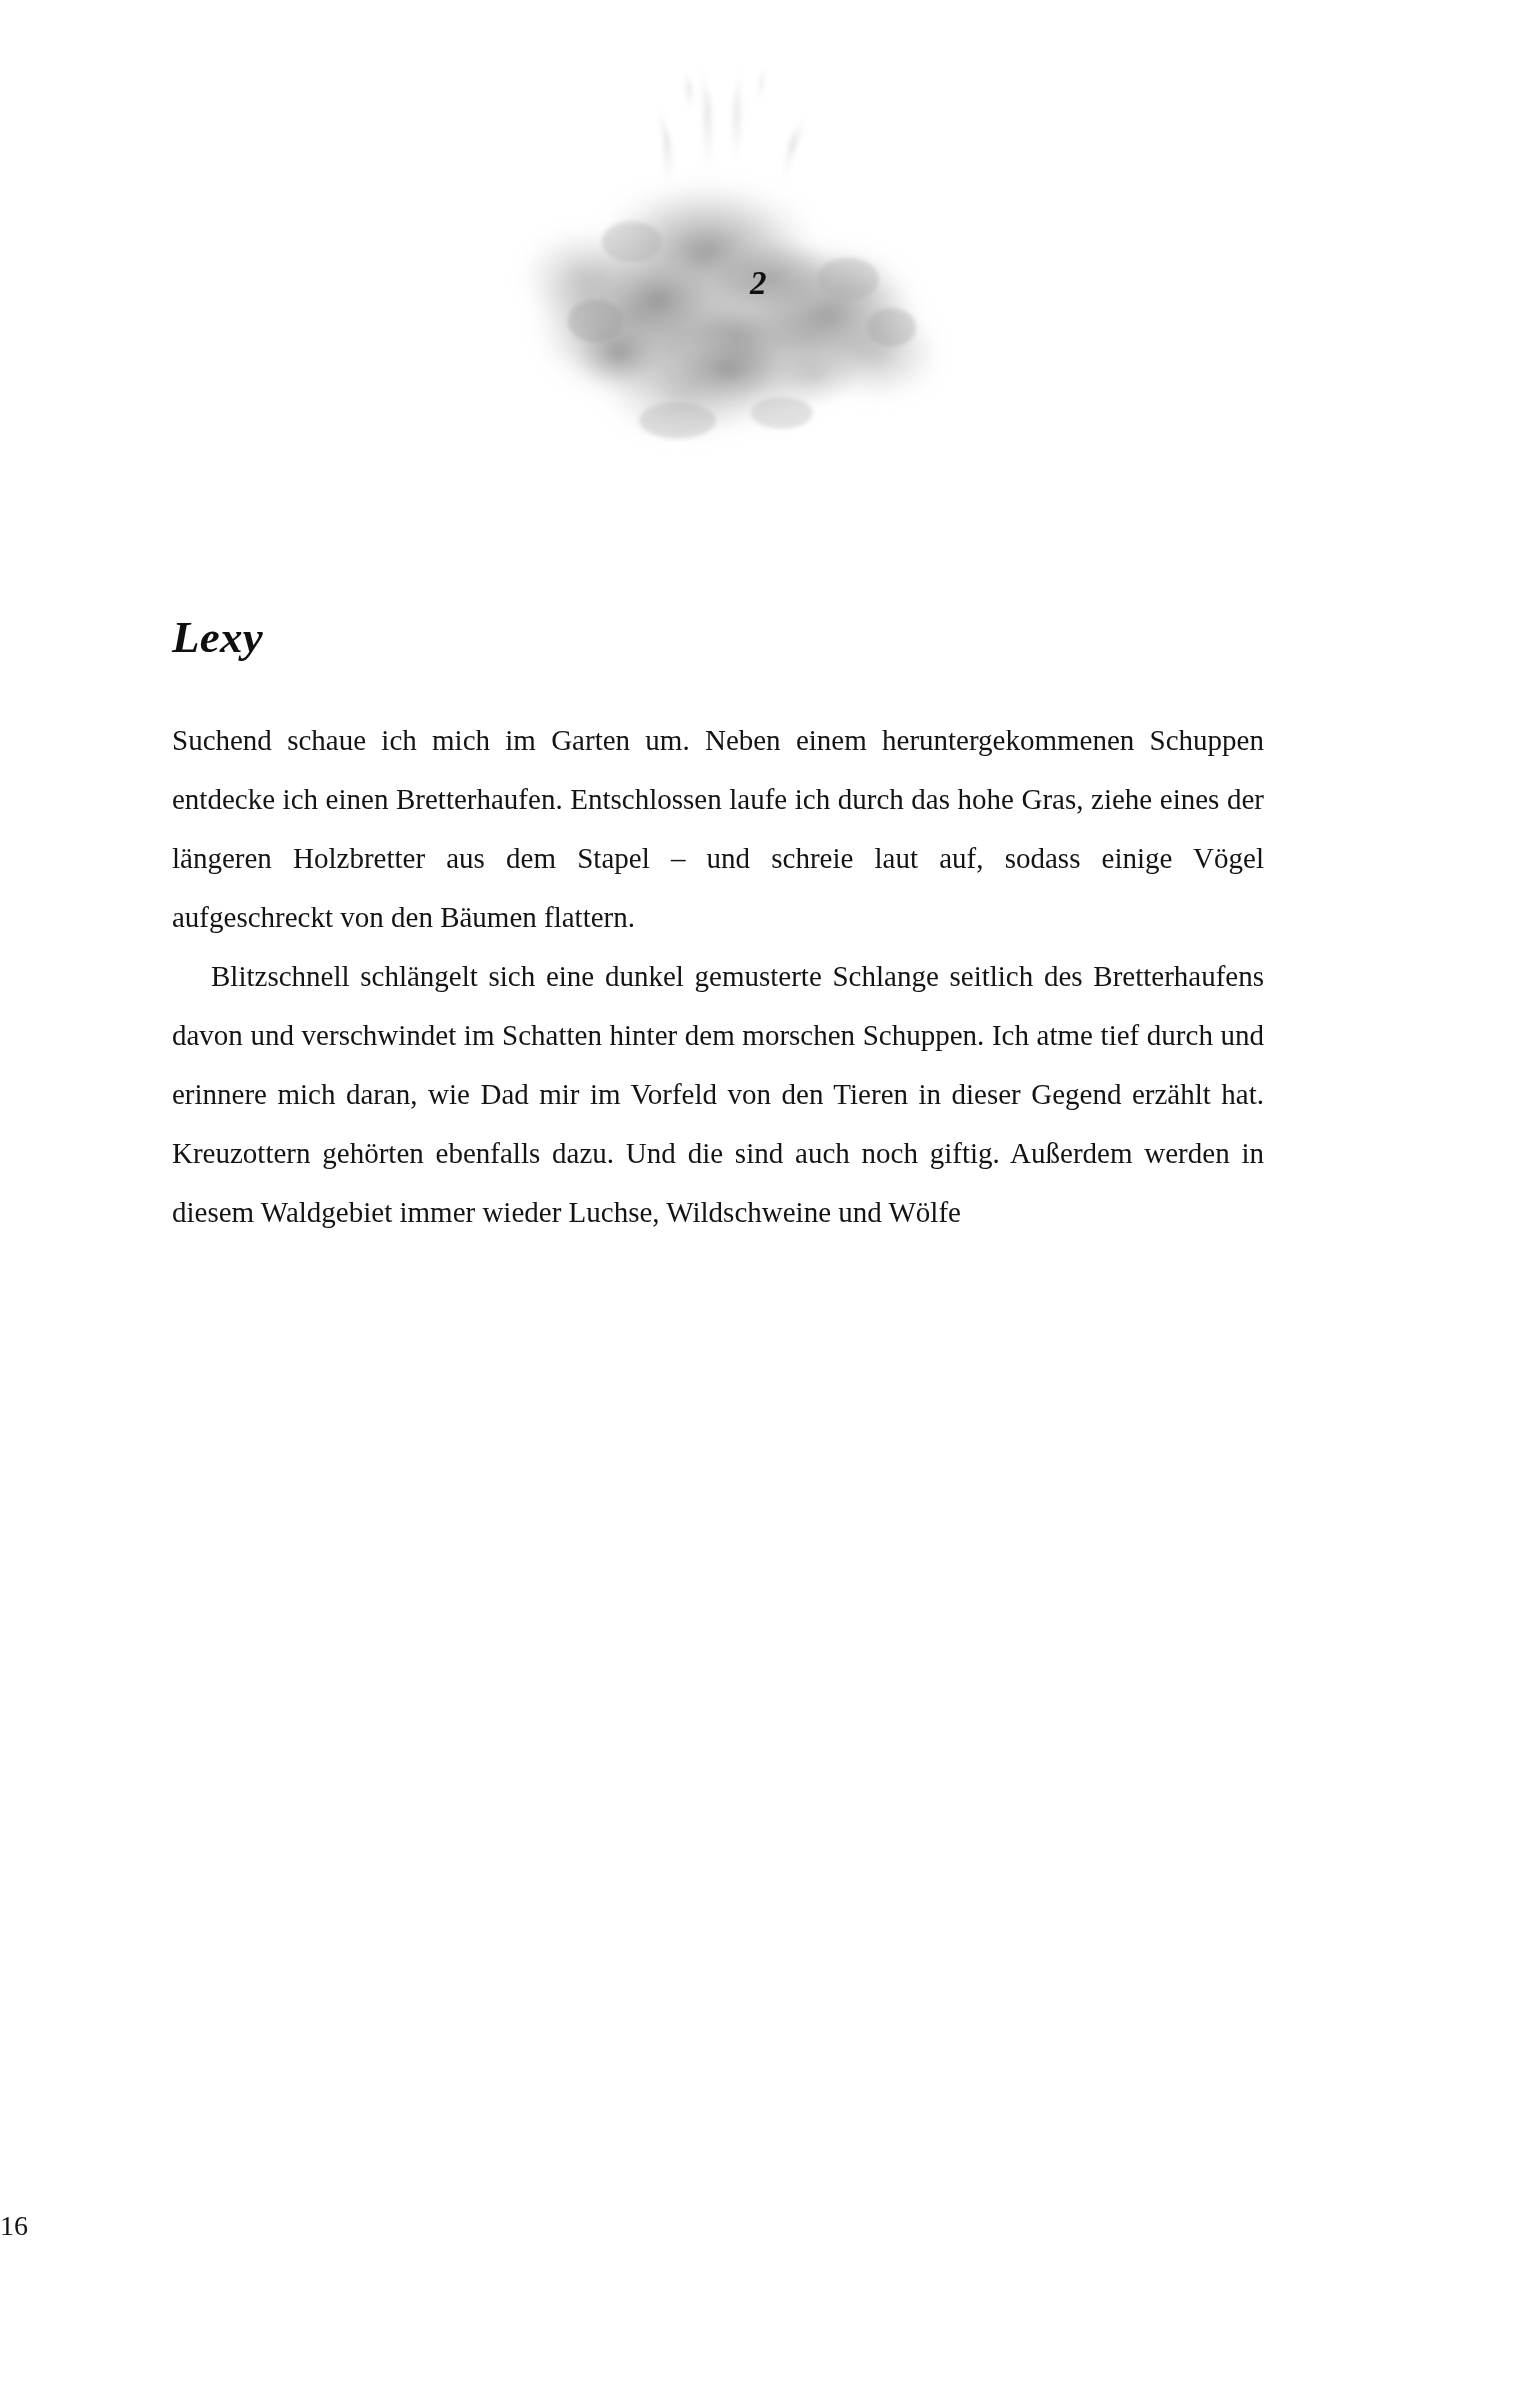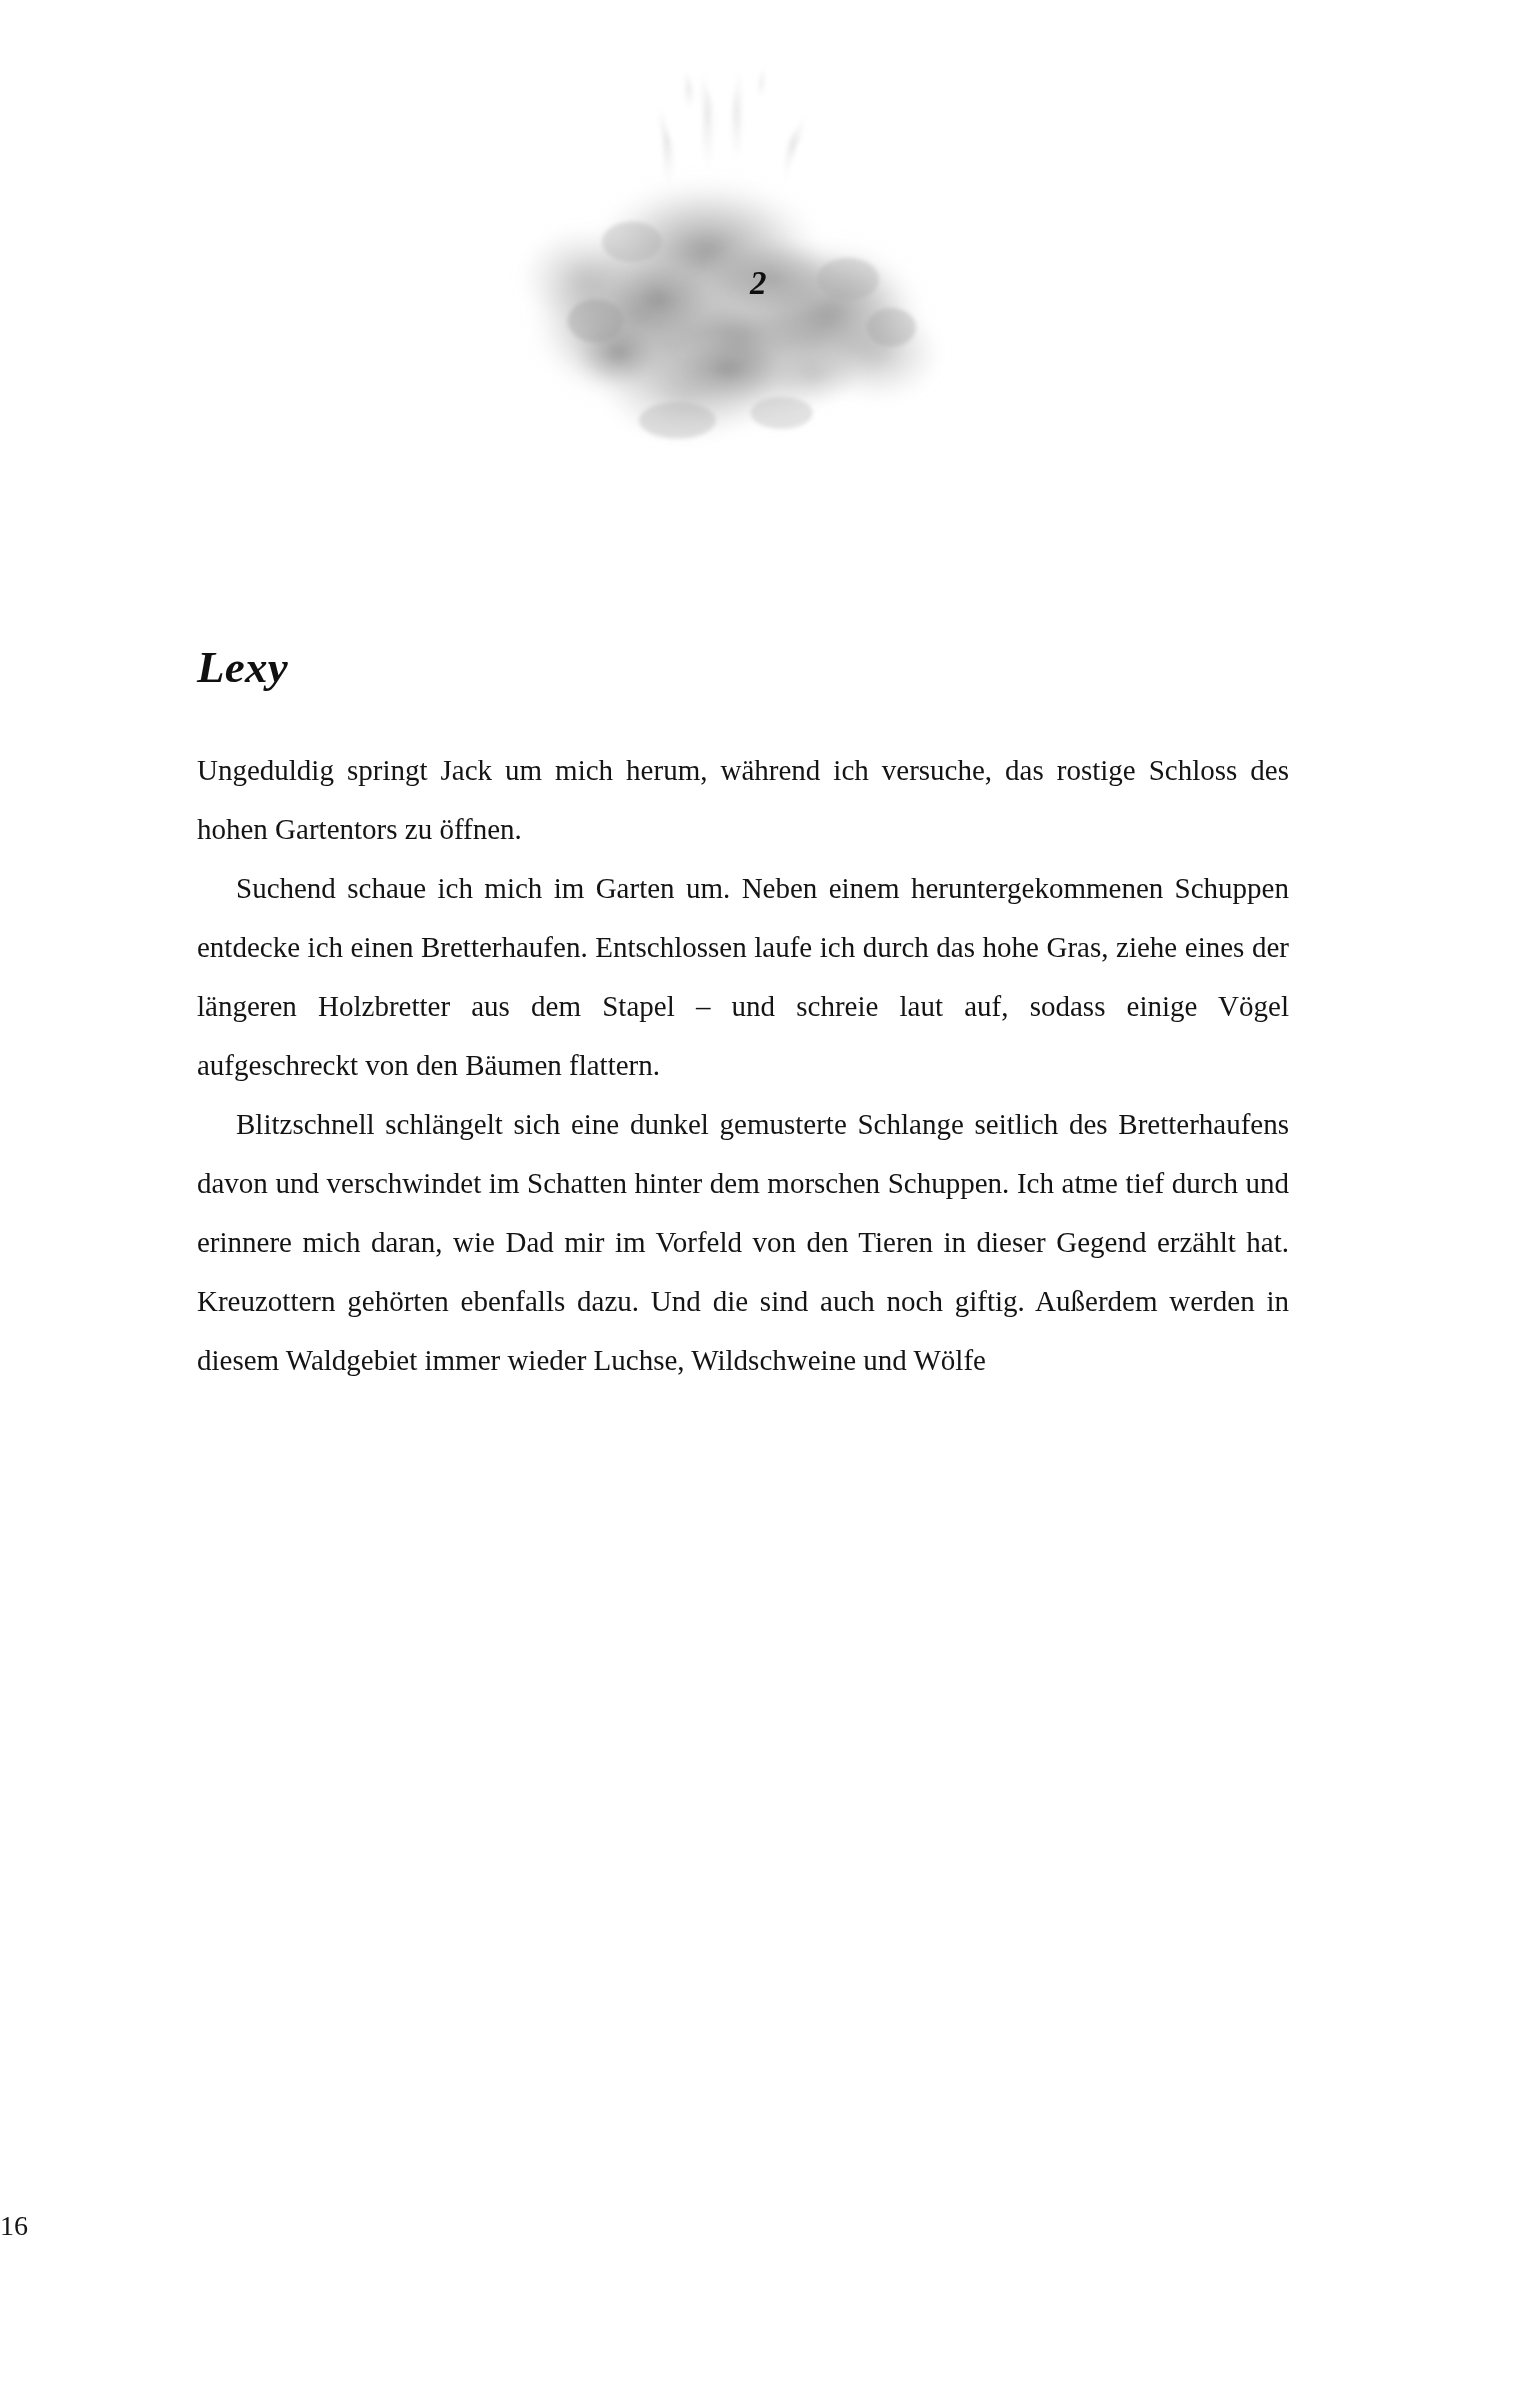--- a/index.html
+++ b/index.html
@@ -48,24 +48,23 @@
     font-style: italic;
     font-weight: 700;
     font-size: 33px;
     color: #101010;
     letter-spacing: 0.3px;
   }
 
   
   .content {
     position: absolute;
-    left: 197px;
+    left: 172px;
     top: 615px;
     width: 1092px;
-    margin-top: 30px;
   }
 
   .pov-heading {
     font-family: "Liberation Serif", serif;
     font-style: italic;
     font-weight: 700;
     font-size: 45px;
     line-height: 1.0;
     color: #101010;
     margin: 0 0 51px 0;
@@ -176,20 +175,19 @@
         <ellipse cx="420" cy="452" rx="56" ry="38" fill="#adadad"></ellipse>
       </g>
     </svg>
   </div>
 
   <div class="chapter-number">2</div>
 
   <div class="content">
     <h1 class="pov-heading">Lexy</h1>
 
-    <p class="body-text">Ungeduldig springt Jack um mich herum, während ich versuche, das rostige Schloss des hohen Gartentors zu öffnen.</p>
     <p class="body-text">Suchend schaue ich mich im Garten um. Neben einem heruntergekommenen Schuppen entdecke ich einen Bretterhaufen. Entschlossen laufe ich durch das hohe Gras, ziehe eines der längeren Holzbretter aus dem Stapel – und schreie laut auf, sodass einige Vögel aufgeschreckt von den Bäumen flattern.</p>
     <p class="body-text">Blitzschnell schlängelt sich eine dunkel gemusterte Schlange seitlich des Bretterhaufens davon und verschwindet im Schatten hinter dem morschen Schuppen. Ich atme tief durch und erinnere mich daran, wie Dad mir im Vorfeld von den Tieren in dieser Gegend erzählt hat. Kreuzottern gehörten ebenfalls dazu. Und die sind auch noch giftig. Außerdem werden in diesem Waldgebiet immer wieder Luchse, Wildschweine und Wölfe</p>
   </div>
 
   <div class="folio">16</div>
 </div>
 
 
 </body></html>

